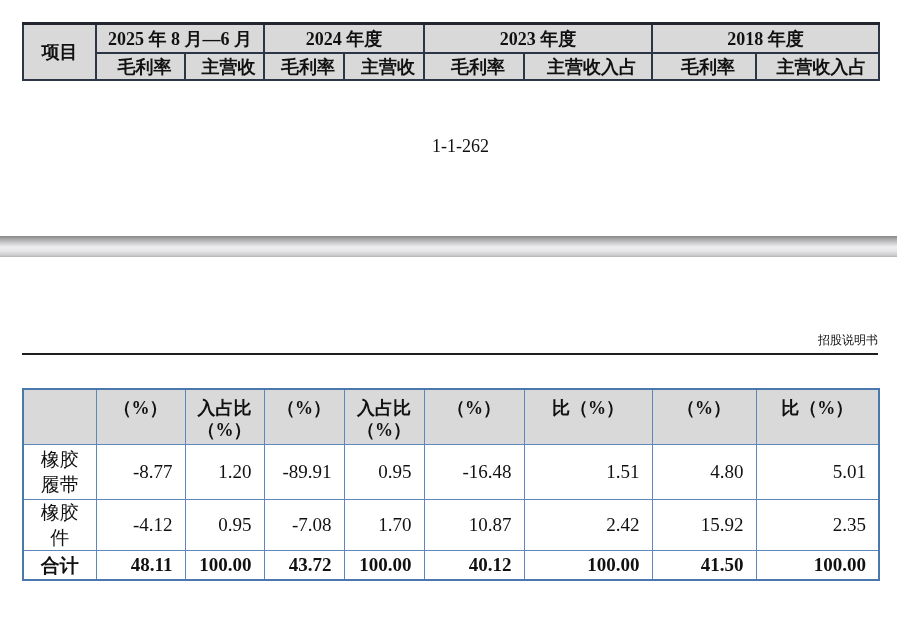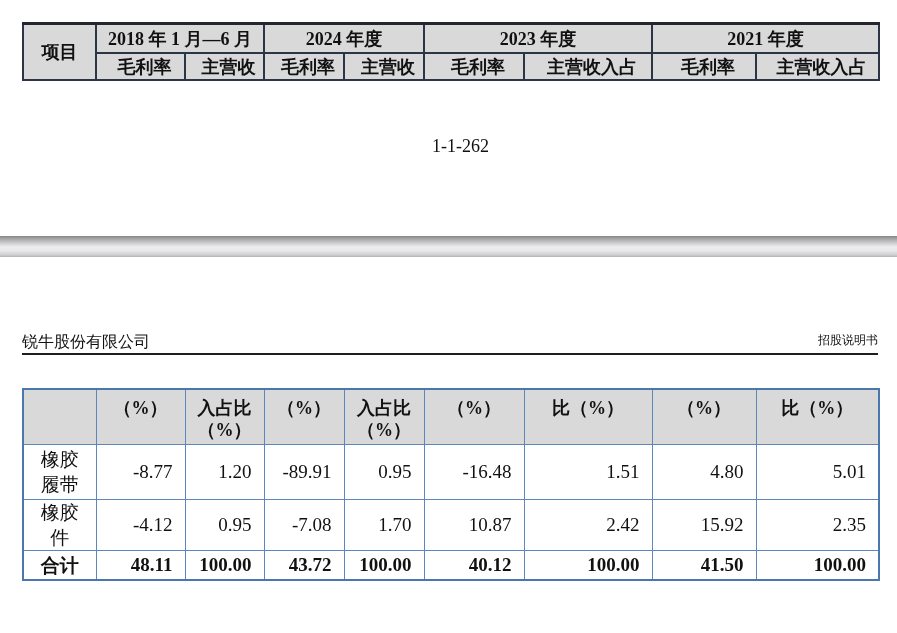--- a/index.html
+++ b/index.html
@@ -71,43 +71,42 @@
       <col style="width:80px">
         <col style="width:80px">
         <col style="width:100px">
       <col style="width:128px">
         <col style="width:104px">
         <col style="width:123px">
     </colgroup>
     <tbody>
       <tr class="r1">
         <td rowspan="2">项目</td>
-        <td colspan="2">2018 年 1 月—6 月</td>
+        <td colspan="2">2025 年 8 月—6 月</td>
         <td colspan="2">2024 年度</td>
         <td colspan="2">2023 年度</td>
-        <td colspan="2">2021 年度</td>
+        <td colspan="2">2018 年度</td>
       </tr>
       <tr class="r2">
         <td>毛利率</td>
         <td>主营收</td>
         <td>毛利率</td>
         <td>主营收</td>
         <td>毛利率</td>
         <td>主营收入占</td>
         <td>毛利率</td>
         <td>主营收入占</td>
       </tr>
     </tbody>
   </table>
 
   <div class="page-num">1-1-262</div>
 
   <div class="separator"></div>
 
-  <div class="p2-company">锐牛股份有限公司</div>
   <div class="p2-doc">招股说明书</div>
   <div class="p2-rule"></div>
 
   <table class="t2">
     <colgroup>
       <col style="width:73px">
         <col style="width:89px">
         <col style="width:79px">
       <col style="width:80px">
         <col style="width:80px">

